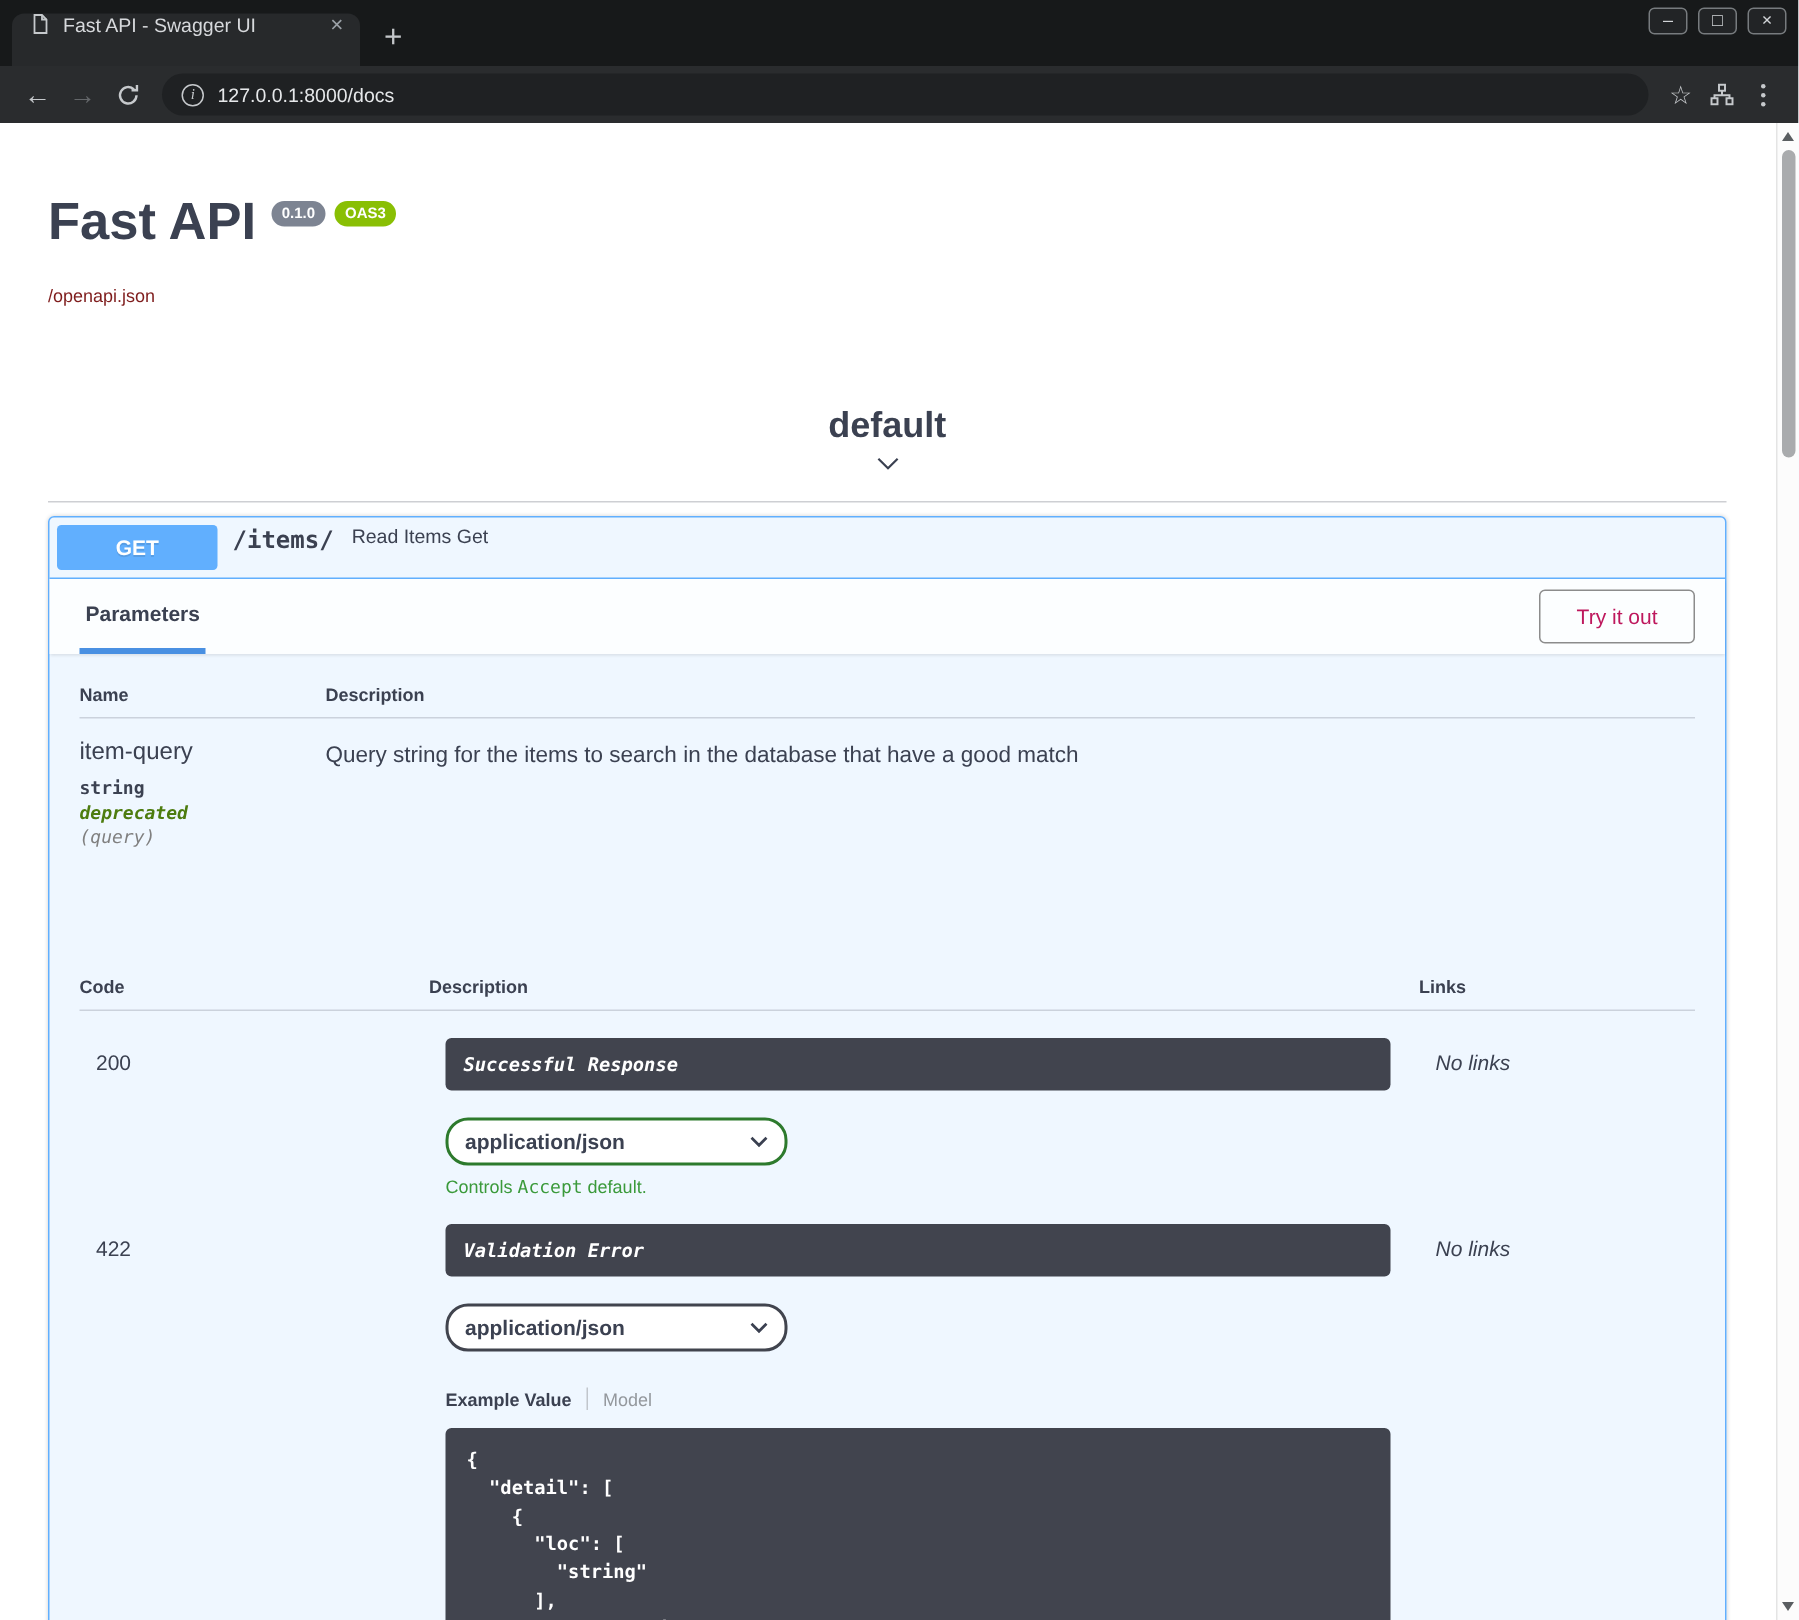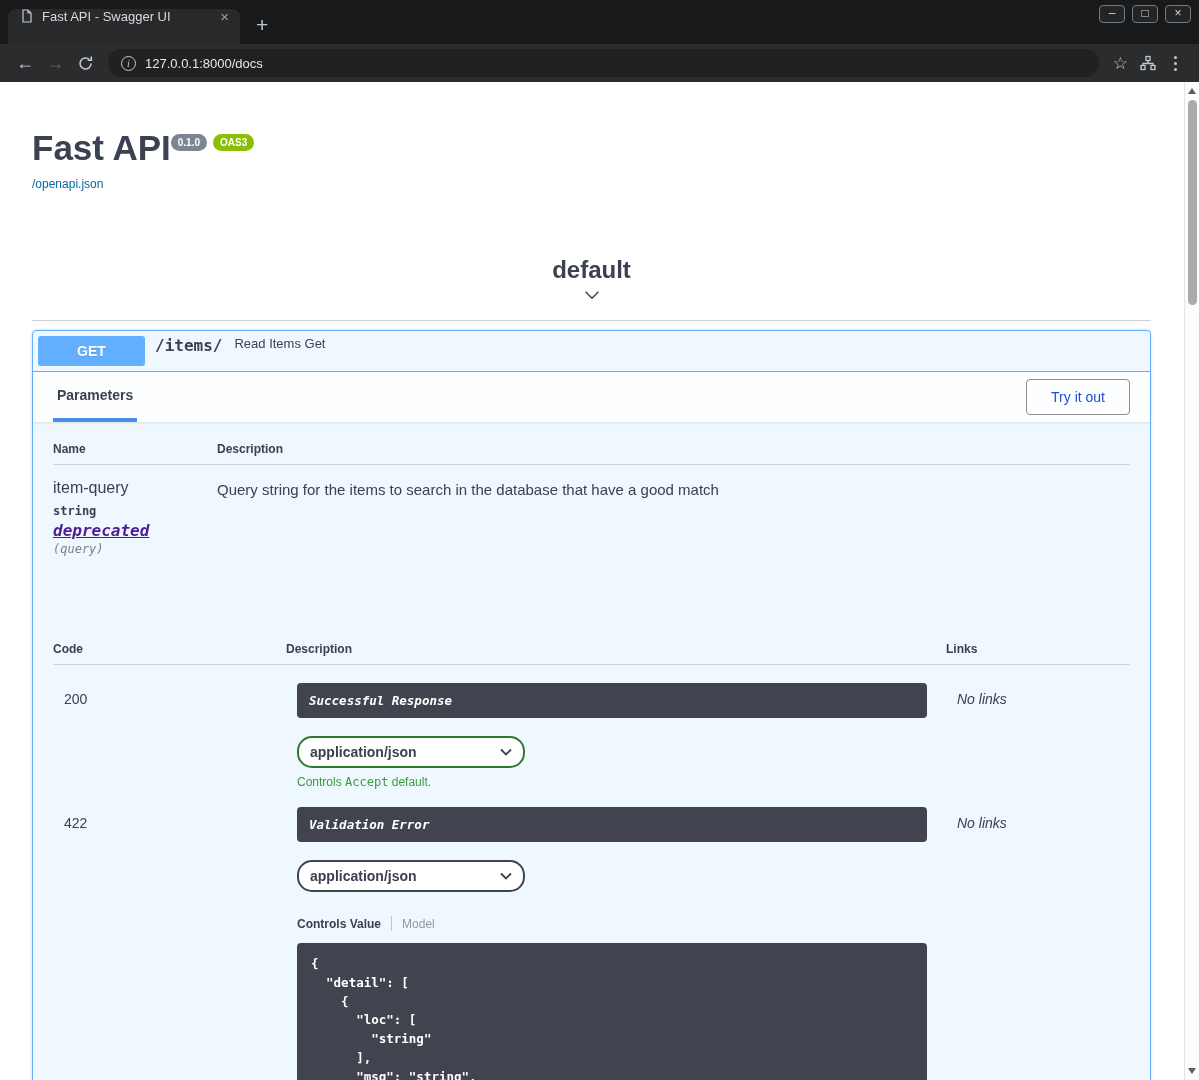--- a/index.html
+++ b/index.html
@@ -24,50 +24,50 @@
   .url-text { color: #e6e8ea; font-size: 13px; }
   .star { color: #c6c9cc; font-size: 17px; padding: 0 6px; }
   .ext-icon { padding: 0 6px; display: flex; align-items: center; }
   .menu-dots { display: flex; flex-direction: column; gap: 3px; padding: 0 12px; }
   .menu-dots i { width: 3px; height: 3px; background: #c6c9cc; border-radius: 50%; }
 
   
   .page { position: relative; width: 1199px; height: 998px; background: #fff; overflow: hidden; }
   .swagger { color: #3b4151; padding: 46px 48px 0 32px; }
 
-  .api-title { display: flex; align-items: flex-start; font-size: 35px; font-weight: 700; color: #3b4151; }
+  .api-title { display: flex; align-items: flex-start; gap: 10px; font-size: 35px; font-weight: 700; color: #3b4151; }
   .badges { display: flex; gap: 6px; margin-top: 6px; }
   .badge { font-size: 10px; font-weight: 700; color: #fff; padding: 3px 7px; border-radius: 9px; }
   .badge.version { background: #7d8492; }
   .badge.oas { background: #89bf04; }
-  .spec-link { display: inline-block; margin-top: 9px; color: #0369a1; font-size: 12px; text-decoration: none; }
+  .spec-link { display: inline-block; margin-top: 22px; color: #7f1d1d; font-size: 12px; text-decoration: none; }
 
   .opblock-tag { display: flex; align-items: center; justify-content: space-between; margin-top: 54px; padding: 10px 10px 14px; border-bottom: 1px solid rgba(59,65,81,.25); flex-direction: column; }
   .opblock-tag h3 { font-size: 24px; font-weight: 700; color: #3b4151; }
   .tag-chevron { display: flex; align-items: center; padding: 0 4px; }
 
   .opblock { margin-top: 9px; border: 1px solid #61affe; border-radius: 4px; background: rgba(97,175,254,.1); box-shadow: 0 0 3px rgba(0,0,0,.19); }
   .opblock-summary { display: flex; padding: 5px; border-bottom: 1px solid #61affe; }
   .method { width: 107px; text-align: center; background: #61affe; color: #fff; font-weight: 700; font-size: 14px; padding: 7px 0; border-radius: 3px; text-shadow: 0 1px 0 rgba(0,0,0,.1); }
   .path { margin-left: 10px; font-family: "DejaVu Sans Mono", monospace; font-weight: 700; font-size: 16px; color: #3b4151; }
   .summary-desc { margin-left: 12px; font-size: 13px; color: #3b4151; }
 
   .section-header { min-height: 50px; background: rgba(255,255,255,.8); box-shadow: 0 1px 2px rgba(0,0,0,.1); display: flex; align-items: stretch; justify-content: space-between; padding: 0 20px; }
   .param-tab { display: flex; align-items: center; font-size: 14px; font-weight: 700; color: #3b4151; border-bottom: 4px solid #4990e2; padding: 0 4px; }
-  .btn-try { align-self: center; border: 1px solid #8c8c8c; border-radius: 4px; background: transparent; padding: 9px 24px; font-size: 14px; color: #1d4ed8; font-family: inherit; }
+  .btn-try { align-self: center; border: 1px solid #8c8c8c; border-radius: 4px; background: transparent; padding: 9px 24px; font-size: 14px; color: #be185d; font-family: inherit; }
 
   .params-area { padding: 20px 20px 66px; }
   .thead { display: grid; font-size: 12px; font-weight: 700; color: #3b4151; padding-bottom: 8px; border-bottom: 1px solid rgba(59,65,81,.2); }
   .trow { display: grid; align-items: start; }
   .grid-params { grid-template-columns: 164px 1fr; }
   .grid-resp { grid-template-columns: 233px 660px 1fr; }
   .params-area .trow { padding-top: 14px; }
   .p-name { font-size: 16px; color: #3b4151; }
   .p-type { margin-top: 7px; font-family: "DejaVu Sans Mono", monospace; font-size: 12px; font-weight: 700; color: #3b4151; }
-  .p-dep { margin-top: 3px; font-family: "DejaVu Sans Mono", monospace; font-size: 16px; font-weight: 700; font-style: italic; color: #4c1d95; text-decoration: underline; }
+  .p-dep { margin-top: 3px; font-family: "DejaVu Sans Mono", monospace; font-size: 12px; font-weight: 700; font-style: italic; color: #4d7c0f; }
   .p-loc { margin-top: 2px; font-family: "DejaVu Sans Mono", monospace; font-size: 12px; font-style: italic; color: #808080; }
   .p-desc { font-size: 15px; color: #3b4151; padding-top: 2px; }
 
   .responses-header { min-height: 50px; background: rgba(255,255,255,.8); box-shadow: 0 1px 2px rgba(0,0,0,.1); display: flex; align-items: center; padding: 0 20px; font-size: 14px; font-weight: 700; color: #3b4151; }
   .resp-area { padding: 20px 20px 40px; }
   .resp-area .trow { padding-top: 18px; margin-left: 11px; }
   .r-code { font-size: 14px; color: #3b4151; padding-top: 8px; }
   .r-desc-box { width: 630px; background: #41444e; border-radius: 4px; padding: 10px 12px; color: #fff; font-family: "DejaVu Sans Mono", monospace; font-size: 12.5px; font-weight: 700; font-style: italic; }
   .media-select { position: relative; margin-top: 18px; width: 228px; height: 32px; border: 2px solid #41444e; border-radius: 15px; background: #fff; display: flex; align-items: center; justify-content: space-between; padding: 0 11px; font-size: 14px; font-weight: 700; color: #3b4151; }
   .media-select.accept { border-color: #2d7a2d; }
@@ -218,21 +218,21 @@
           <div class="r-code">422</div>
           <div>
             <div class="r-desc-box">Validation Error</div>
             <div class="media-select">
               <span>application/json</span>
               <svg width="12" height="8" viewBox="0 0 12 8">
                   <path d="M1 1.5 6 6.5 11 1.5" fill="none" stroke="#3b4151" stroke-width="1.8"></path>
                 </svg>
             </div>
             <div class="example-tabs">
-              <span class="ex-tab">Controls Value</span>
+              <span class="ex-tab">Example Value</span>
               <span class="ex-sep"></span>
               <span class="model-tab">Model</span>
             </div>
             <div class="example-code">{
   "detail": [
     {
       "loc": [
         "string"
       ],
       "msg": "string",

